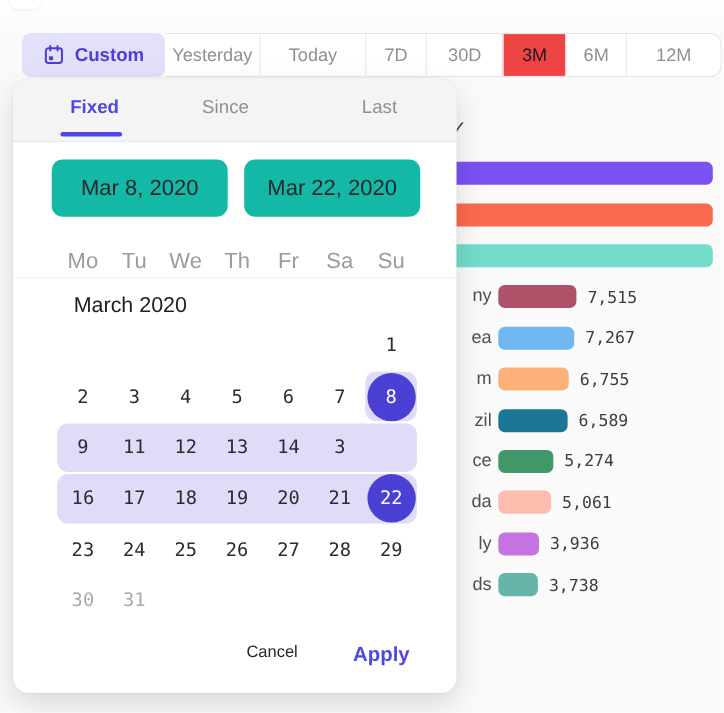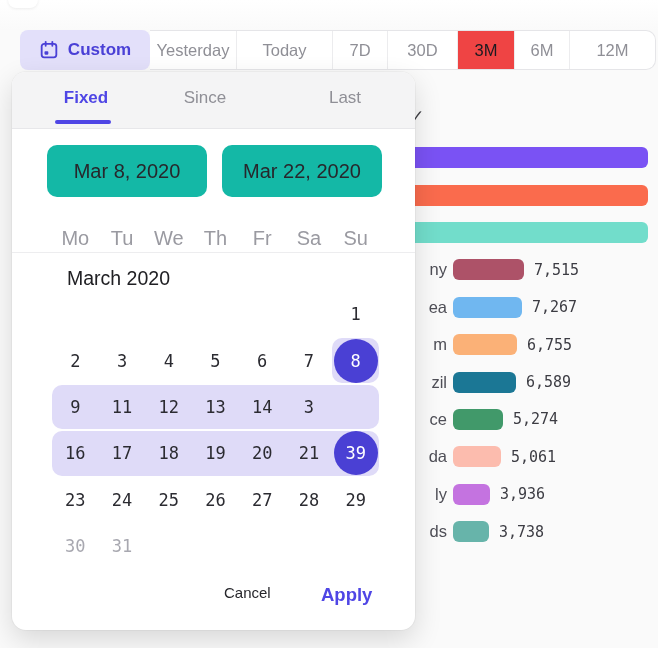--- a/index.html
+++ b/index.html
@@ -268,21 +268,21 @@
         <div class="day-cell">
           <span class="num">19</span>
         </div>
         <div class="day-cell">
           <span class="num">20</span>
         </div>
         <div class="day-cell">
           <span class="num">21</span>
         </div>
         <div class="day-cell selected">
-          <span class="num">39</span>
+          <span class="num">22</span>
         </div>
       </div>
       <div class="week">
         <div class="day-cell">
           <span class="num">23</span>
         </div>
         <div class="day-cell">
           <span class="num">24</span>
         </div>
         <div class="day-cell">

